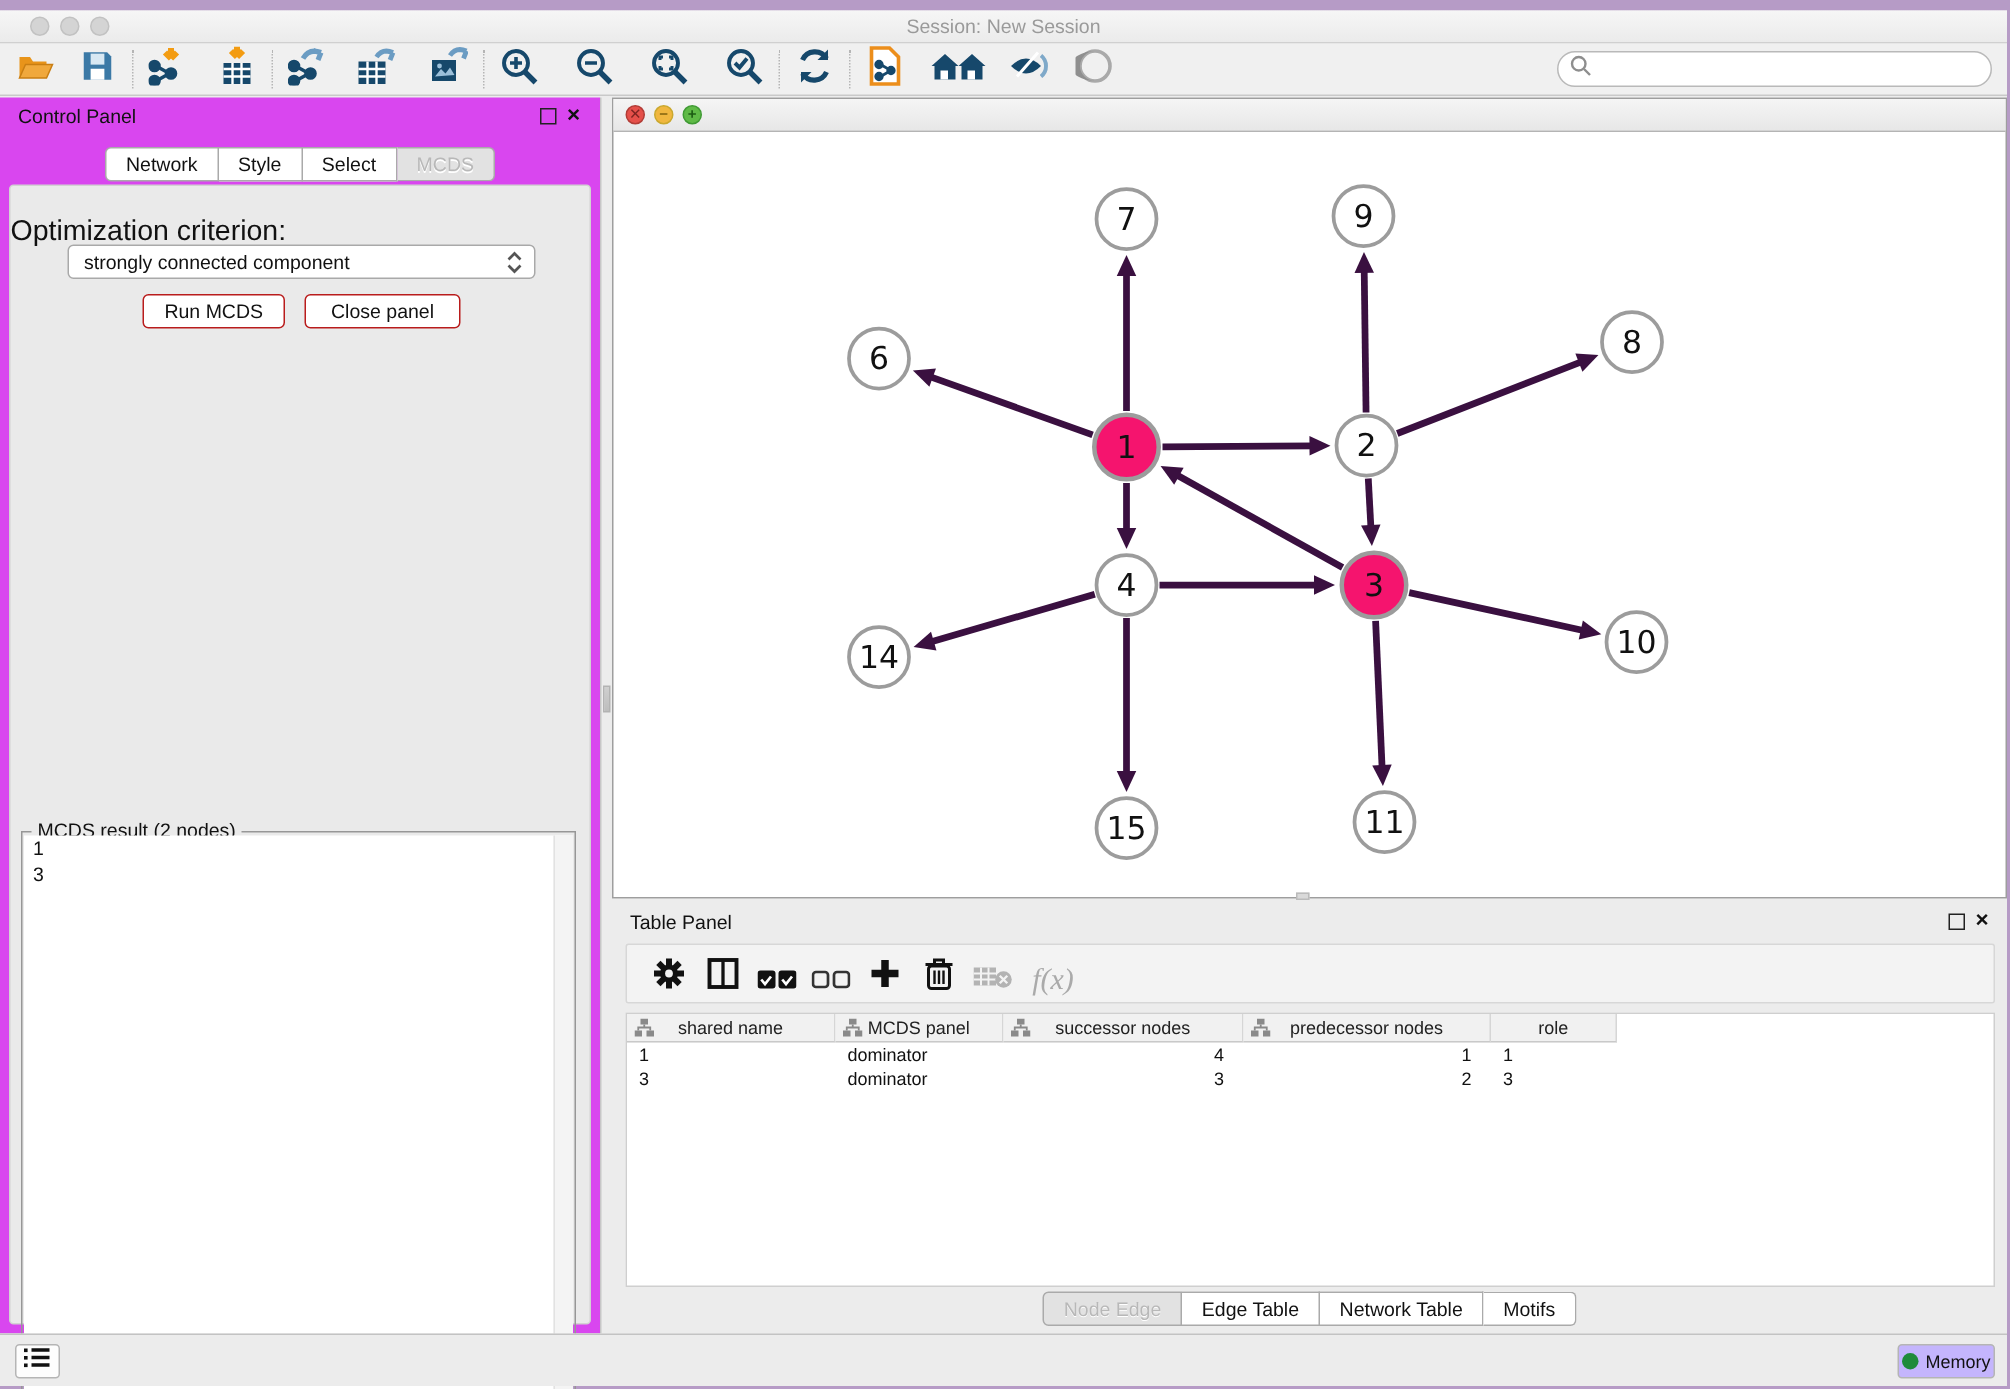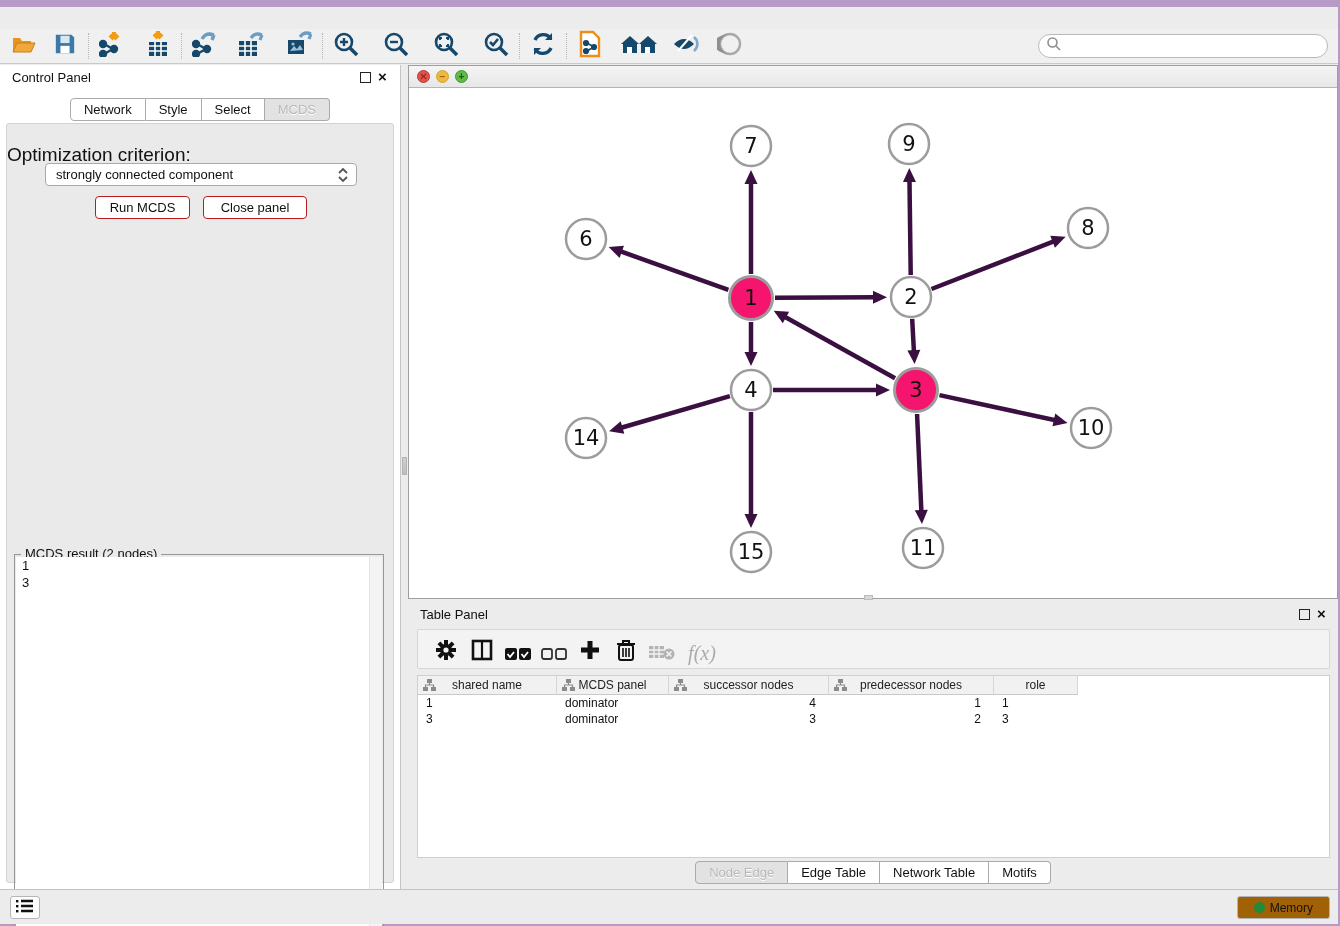--- a/index.html
+++ b/index.html
@@ -18,21 +18,21 @@
   
   #toolbar { position:absolute; left:0; top:22px; width:100%; height:35px; background:#f0f0f0;
     border-bottom:1px solid #c9c9c9; display:flex; align-items:center; }
   .tb-btn { width:34px; height:30px; display:flex; align-items:center; justify-content:center; flex:0 0 auto; }
   .tb-sep { width:1px; height:26px; margin:0 6px; border-left:1px dotted #b5b5b5; flex:0 0 auto; }
   #search-wrap { position:absolute; right:10px; top:5px; width:290px; height:24px; background:#fff;
     border:1px solid #b9b9b9; border-radius:12px; display:flex; align-items:center; padding-left:7px; }
   #search-wrap input { border:none; outline:none; flex:1; height:20px; font-size:13px; background:transparent; }
 
   
-  #control-panel { position:absolute; left:0; top:58px; width:400px; height:824px; background:#ffffff; }
+  #control-panel { position:absolute; left:0; top:58px; width:400px; height:824px; background:#d946ef; }
   .panel-head { position:absolute; left:0; top:0; width:100%; height:24px; }
   .panel-title { position:absolute; left:12px; top:5px; font-size:13px; color:#111; }
   .float-ic { position:absolute; width:11px; height:11px; border:1.5px solid #222; top:7px; }
   .close-ic { position:absolute; top:3px; font-size:15px; font-weight:bold; color:#111; }
   #cp-tabs { position:absolute; top:33px; left:0; width:100%; display:flex; justify-content:center; }
   .seg-tab { font-size:13px; padding:3px 13px; background:#fff; border:1px solid #aaa; border-left:none; color:#111; }
   .seg-tab:first-child { border-left:1px solid #aaa; border-radius:4px 0 0 4px; }
   .seg-tab:last-child { border-radius:0 4px 4px 0; }
   .seg-tab.active { background:#e2e2e2; color:#b8b8b8; text-shadow:0 1px 0 #fff; }
   #cp-body { position:absolute; left:6px; top:58px; width:388px; height:760px; background:#eaeaea;
@@ -77,30 +77,36 @@
     border-bottom:1px solid #c9c9c9; font-size:12px; color:#222; text-align:center; line-height:18px; }
   .nt-hcell svg { position:absolute; left:5px; top:3px; }
   .nt-row { position:relative; height:16px; }
   .nt-cell { position:absolute; top:0; height:16px; font-size:12px; color:#111; line-height:16px; }
   #tp-tabs { position:absolute; bottom:5px; left:0; width:100%; display:flex; justify-content:center; }
 
   
   #status-bar { position:absolute; left:0; top:882px; width:100%; height:35px; background:#ececec; border-top:1px solid #c3c3c3; }
   #list-btn { position:absolute; left:10px; top:6px; width:30px; height:23px; background:#fdfdfd;
     border:1px solid #b5b5b5; border-radius:3px; display:flex; align-items:center; justify-content:center; }
-  #memory-btn { position:absolute; right:8px; top:6px; height:23px; background:#a16207; border:1px solid #b5b5b5;
-    border-radius:3px; display:flex; align-items:center; gap:5px; padding:0 16px; font-size:12px; color:#111; }
+  #memory-btn { position:absolute; right:8px; top:6px; height:23px; background:#c4b5fd; border:1px solid #b5b5b5;
+    border-radius:3px; display:flex; align-items:center; gap:5px; padding:0 2px; font-size:12px; color:#111; }
   #memory-dot { width:11px; height:11px; border-radius:50%; background:#1f8b3b; }
 </style>
 </head>
 <body>
 
 <div id="screen">
 <div id="window">
 
+  <div id="titlebar">
+    <span class="tl-dot" style="left:20px"></span>
+    <span class="tl-dot" style="left:40px"></span>
+    <span class="tl-dot" style="left:60px"></span>
+    <div id="win-title">Session: New Session</div>
+  </div>
 
   <div id="toolbar">
     <div style="width:6px"></div>
     <div class="tb-btn">
       <span><svg width="25" height="22" viewBox="0 0 25 22">
               <path d="M1 5 h8 l2 3 h9 v2 H6 L2 19 V5 z" fill="#e8941a"></path>
               <path d="M6 10 h18 l-4 9 H2 z" fill="#f0a83c" stroke="#c97e12"></path>
             </svg></span>
     </div>
     <div style="width:8px"></div>

